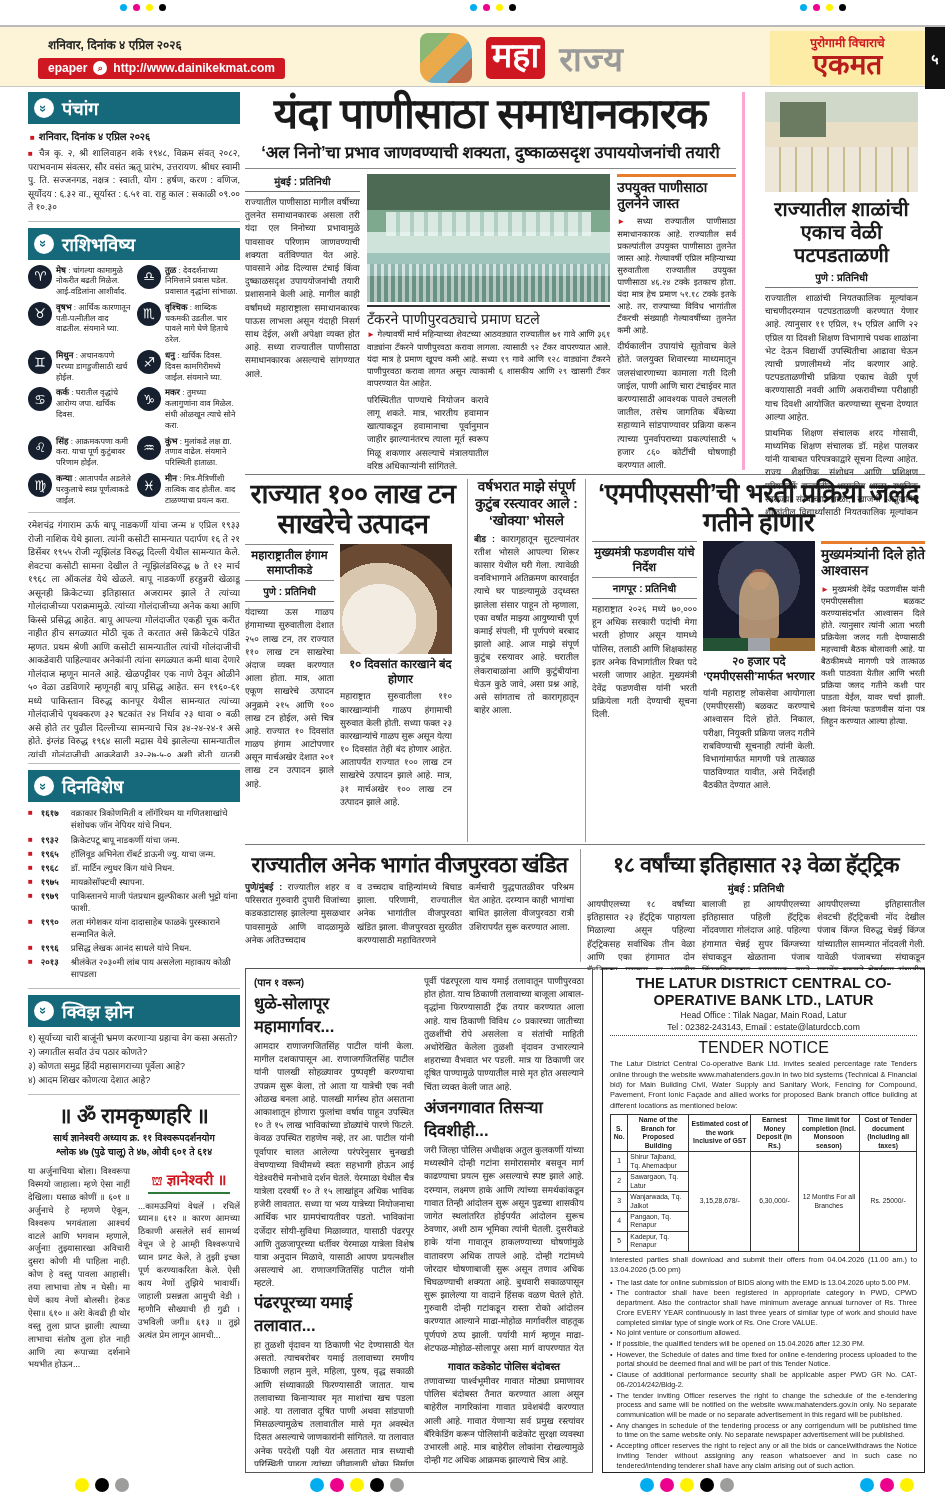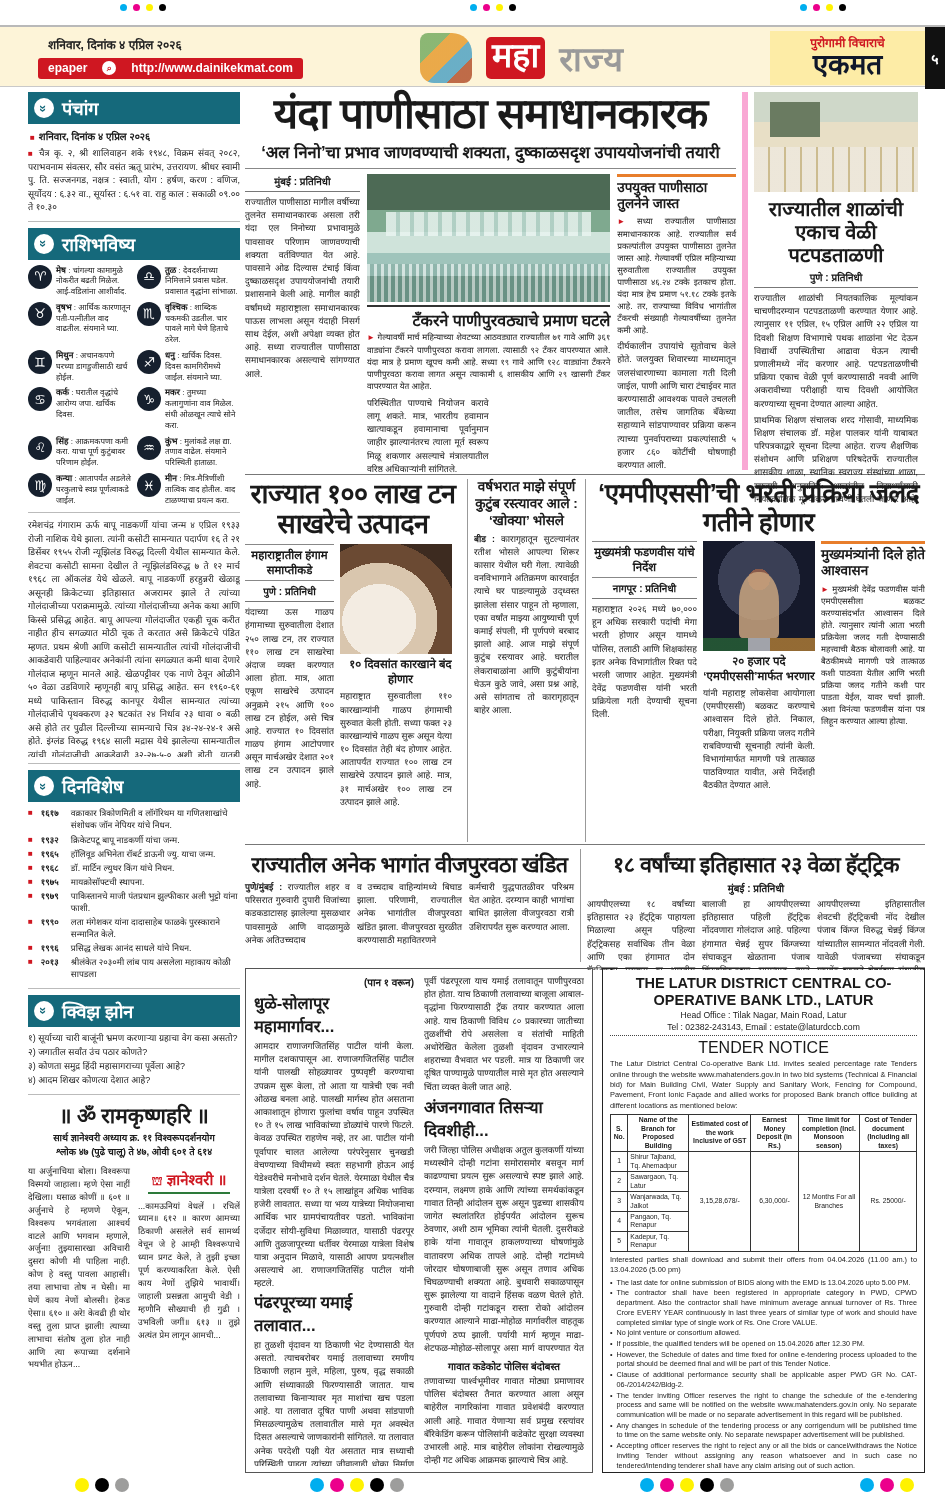--- a/index.html
+++ b/index.html
@@ -9,29 +9,29 @@
 
   
   .regrow { position:absolute; left:0; width:100%; }
   .reggroup { position:absolute; display:flex; gap:6px; }
   .regdot { width:14px; height:14px; border-radius:50%; }
   .regdot.small { width:7px; height:7px; }
 
   
   .topbar { position:absolute; top:25px; left:0; width:945px; height:62px; background:#fdf4d8; border-top:2px solid #b9b9b9; border-bottom:1px solid #c9c9c9; }
   .tb-date { position:absolute; left:48px; top:9px; font-size:12px; font-weight:bold; color:#222; }
-  .tb-epaper { position:absolute; left:38px; top:31px; background:#cf1721; color:#fff; border-radius:3px; padding:3px 10px 4px 10px; font-size:12px; font-weight:bold; display:flex; align-items:center; gap:15px; }
+  .tb-epaper { position:absolute; left:38px; top:31px; background:#cf1721; color:#fff; border-radius:3px; padding:3px 10px 4px 10px; font-size:12px; font-weight:bold; display:flex; align-items:center; gap:6px; }
   .tb-epaper .mag { display:inline-flex; width:14px; height:14px; border-radius:50%; background:#fff; color:#cf1721; font-size:9px; align-items:center; justify-content:center; }
   .masthead { position:absolute; left:420px; top:6px; display:flex; align-items:center; gap:14px; }
   .map-art { width:52px; height:50px; background:linear-gradient(135deg,#7fb069 0 30%,#e8a13a 30% 55%,#5aa7c4 55% 75%,#b85c38 75%); border-radius:8px 20px 8px 14px; opacity:.9; }
   .mh-red { background:#cf1721; color:#fff; font-size:34px; font-weight:bold; padding:0 6px 4px 6px; border-radius:5px; line-height:1.1; }
   .mh-gray { color:#9a9a9a; font-size:34px; font-weight:bold; letter-spacing:1px; }
   .brandbox { position:absolute; right:20px; top:4px; width:155px; height:54px; background:#fdeca6; text-align:center; padding-top:3px; }
   .brand-tag { color:#cf1721; font-size:12px; font-weight:bold; }
-  .brand-name { color:#0f172a; font-size:28px; font-weight:bold; line-height:1; font-family:"Liberation Serif","DejaVu Serif",serif; }
+  .brand-name { color:#b91c1c; font-size:28px; font-weight:bold; line-height:1; font-family:"Liberation Serif","DejaVu Serif",serif; }
   .pagenostrip { position:absolute; right:0; top:0; width:20px; height:62px; background:#111; color:#fff; display:flex; align-items:center; justify-content:center; font-size:14px; font-weight:bold; }
 
   
   .sidebar { position:absolute; left:28px; top:92px; width:212px; height:1390px; overflow:hidden; }
   .sec-head { background:#15697b; color:#fff; display:flex; align-items:center; gap:8px; padding:4px 6px; margin-bottom:5px; }
   .sec-head .circ { width:20px; height:20px; min-width:20px; background:#fff; color:#15697b; border-radius:50%; display:flex; align-items:center; justify-content:center; font-weight:bold; font-size:13px; }
   .sec-head .circ span { transform:rotate(90deg); display:block; line-height:1; }
   .sec-title { font-size:18px; font-weight:bold; }
   .sec-sub { font-size:11px; font-weight:bold; border-left:1px solid #fff; padding-left:6px; }
   .s-block { border-bottom:1px solid #bbb; padding-bottom:6px; margin-bottom:6px; }
@@ -66,28 +66,28 @@
   .lead-h1 { font-size:42px; font-weight:bold; text-align:center; line-height:1.05; letter-spacing:-1px; }
   .lead-sub { font-size:16.5px; font-weight:bold; text-align:center; margin-top:4px; border-bottom:1px solid #888; padding-bottom:5px; }
   .lead-grid { display:flex; gap:7px; margin-top:5px; }
   .lead-colA { width:118px; }
   .lead-colB { width:250px; }
   .lead-colC { width:122px; }
   .photo-dam { height:128px; background:linear-gradient(180deg,#4d6a55 0 28%,#7fa98f 28% 45%,#cfe3da 45% 62%,#9fc4bb 62% 80%,#5f8878 80%); position:relative; overflow:hidden; }
   .photo-dam:before { content:""; position:absolute; left:8%; top:30%; width:84%; height:18%; background:repeating-linear-gradient(90deg,#e9f4f0 0 10px,#b9d6cd 10px 14px); opacity:.85; }
   .photo-dam:after { content:""; position:absolute; left:0; bottom:0; width:100%; height:30%; background:repeating-linear-gradient(90deg,rgba(255,255,255,.55) 0 3px,rgba(120,160,150,.4) 3px 7px); }
   .tanker-box { border-top:2px solid #333; margin-top:3px; padding-top:2px; }
-  .tanker-title { font-size:16px; font-weight:bold;text-align:right; }
+  .tanker-title { font-size:14px; font-weight:normal; }
   .boxtxt { font-size:8.3px; line-height:1.45; text-align:justify; }
   .arrow { color:#cf1721; font-size:8px; }
   .minicols { display:flex; gap:7px; margin-top:5px; }
   .minicols > div { width:50%; }
   .infobox { border-top:3px solid #e87e2b; background:#fff; padding-top:3px; }
   .infobox-title { font-size:13.5px; font-weight:bold; line-height:1.2; margin-bottom:3px; }
-  .school { width:176px; padding-left:6px; border-left:6px solid #f9a8d4; }
+  .school { width:176px; padding-left:20px; border-left:3px solid #f9a8d4; }
   .photo-class { height:100px; background:linear-gradient(180deg,#cfd8c9 0 30%,#e8dfc6 30% 55%,#d8c6a8 55%); position:relative; overflow:hidden; }
   .photo-class:before { content:""; position:absolute; left:10%; top:10%; width:30%; height:35%; background:#6a7b61; }
   .photo-class:after { content:""; position:absolute; left:0; bottom:0; width:100%; height:45%; background:repeating-linear-gradient(90deg,#f2efe6 0 14px,#c9b globalThis89 14px 16px); background:repeating-linear-gradient(90deg,#f2efe6 0 14px,#c9b989 14px 16px); opacity:.8; }
   .school-h { font-size:20px; font-weight:bold; text-align:center; line-height:1.15; margin:6px 0 3px; }
 
   
   .row2 { display:flex; height:368px; border-top:1px solid #777; padding-top:4px; margin-top:4px; }
   .sugar { width:222px; padding-right:6px; }
   .sugar-h { font-size:27px; font-weight:bold; text-align:center; line-height:1.12; letter-spacing:-.5px; }
   .sugar-grid { display:flex; gap:6px; margin-top:5px; }
@@ -113,21 +113,21 @@
   .power-h { font-size:21.5px; font-weight:bold; text-align:center; letter-spacing:-.5px; margin-bottom:3px; }
   .hattrick { width:345px; padding-left:6px; border-left:1px solid #999; }
   .cols3 { display:flex; gap:7px; }
   .cols3 > div { width:33.33%; }
 
   
   .row4 { display:flex; gap:9px; height:505px; margin-top:6px; }
   .contbox { width:348px; border:1px solid #555; padding:6px 8px; }
   .cont-cols { display:flex; gap:10px; height:100%; }
   .cont-col { width:50%; overflow:hidden; }
-  .cont-label { font-size:10px; font-weight:bold;text-align:right; }
+  .cont-label { font-size:10px; font-weight:bold; }
   .cont-h { font-size:16.5px; font-weight:bold; margin:2px 0 3px; }
   .cont-subh { font-size:10px; font-weight:bold; text-align:center; margin:3px 0 2px; }
   .tender { width:323px; border:1px solid #222; padding:6px 7px; font-size:7.6px; overflow:hidden; }
   .t-bank { text-align:center; font-size:14.5px; font-weight:bold; line-height:1.15; }
   .t-addr { text-align:center; font-size:8.6px; margin-top:2px; }
   .t-dots { border-top:1px dotted #444; margin:3px 0; }
   .t-title { text-align:center; font-size:16px; font-weight:normal; margin:2px 0; }
   .t-body { font-size:7.4px; line-height:1.4; text-align:justify; }
   .t-table { width:100%; border-collapse:collapse; margin:3px 0; }
   .t-table th,.t-table td { border:1px solid #333; font-size:6.8px; padding:1px 2px; text-align:center; line-height:1.25; }

